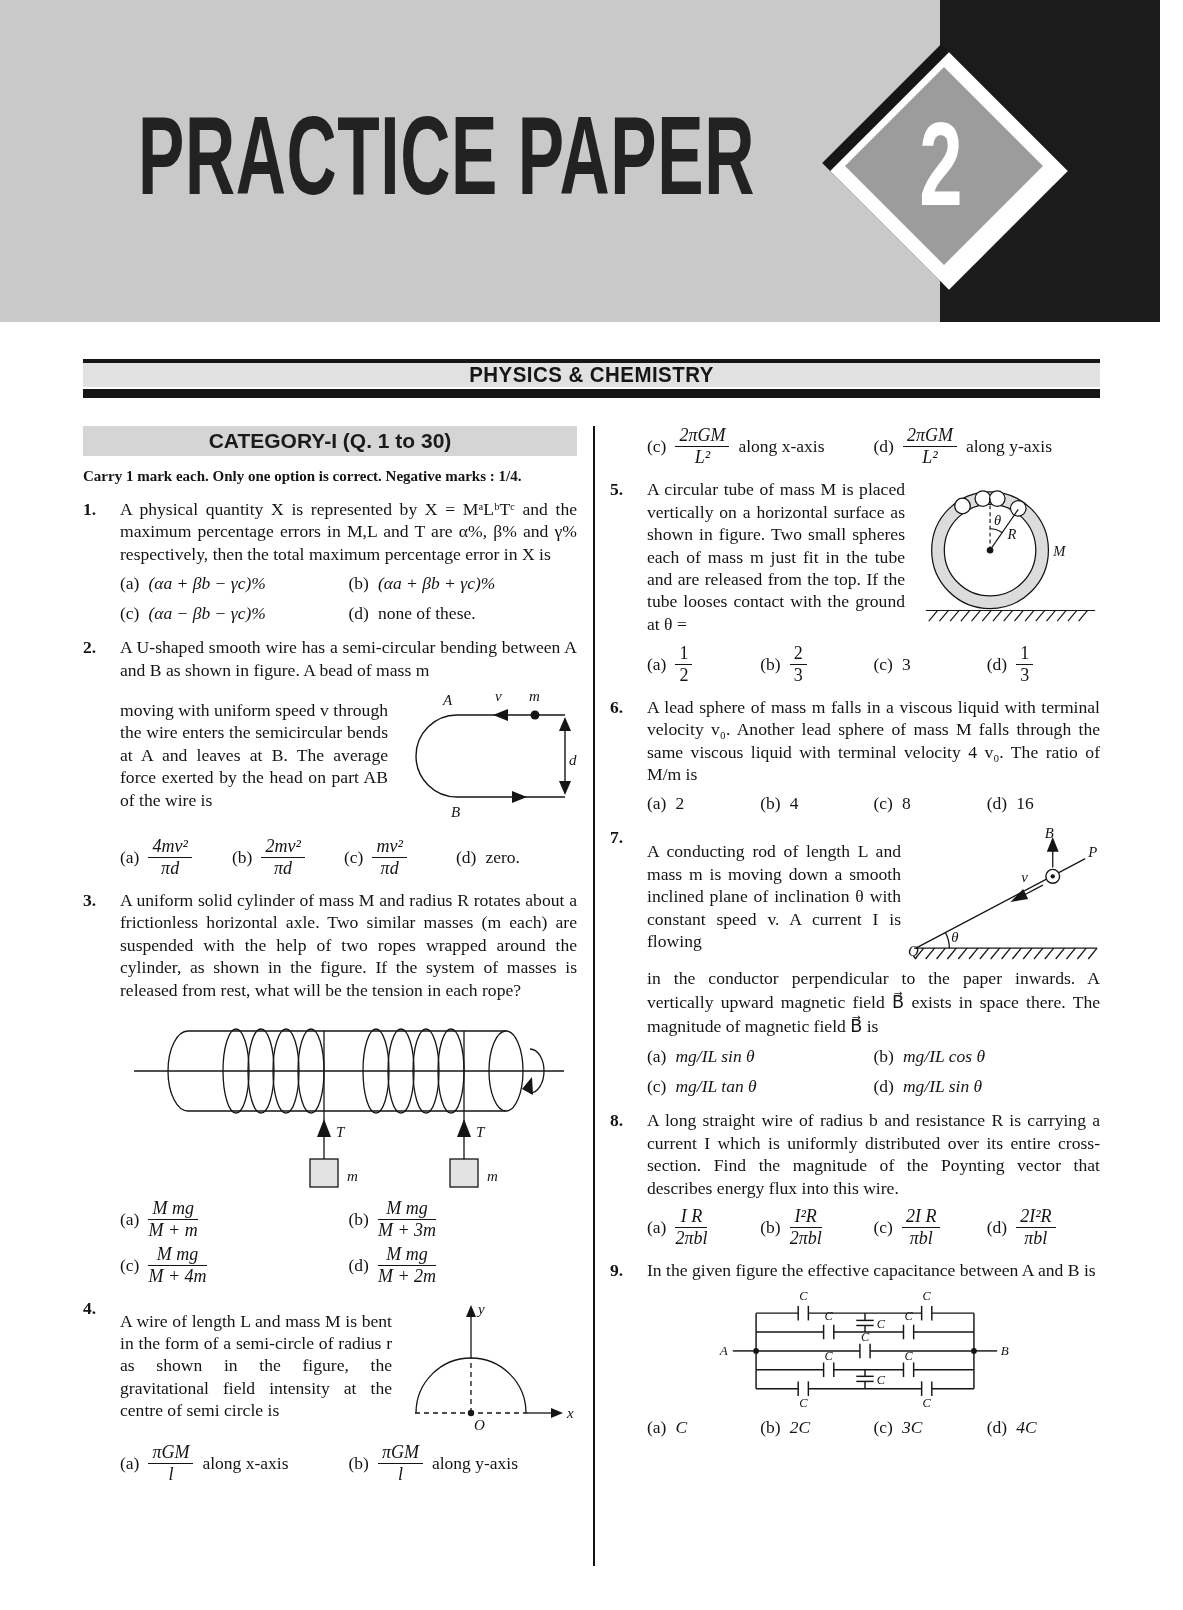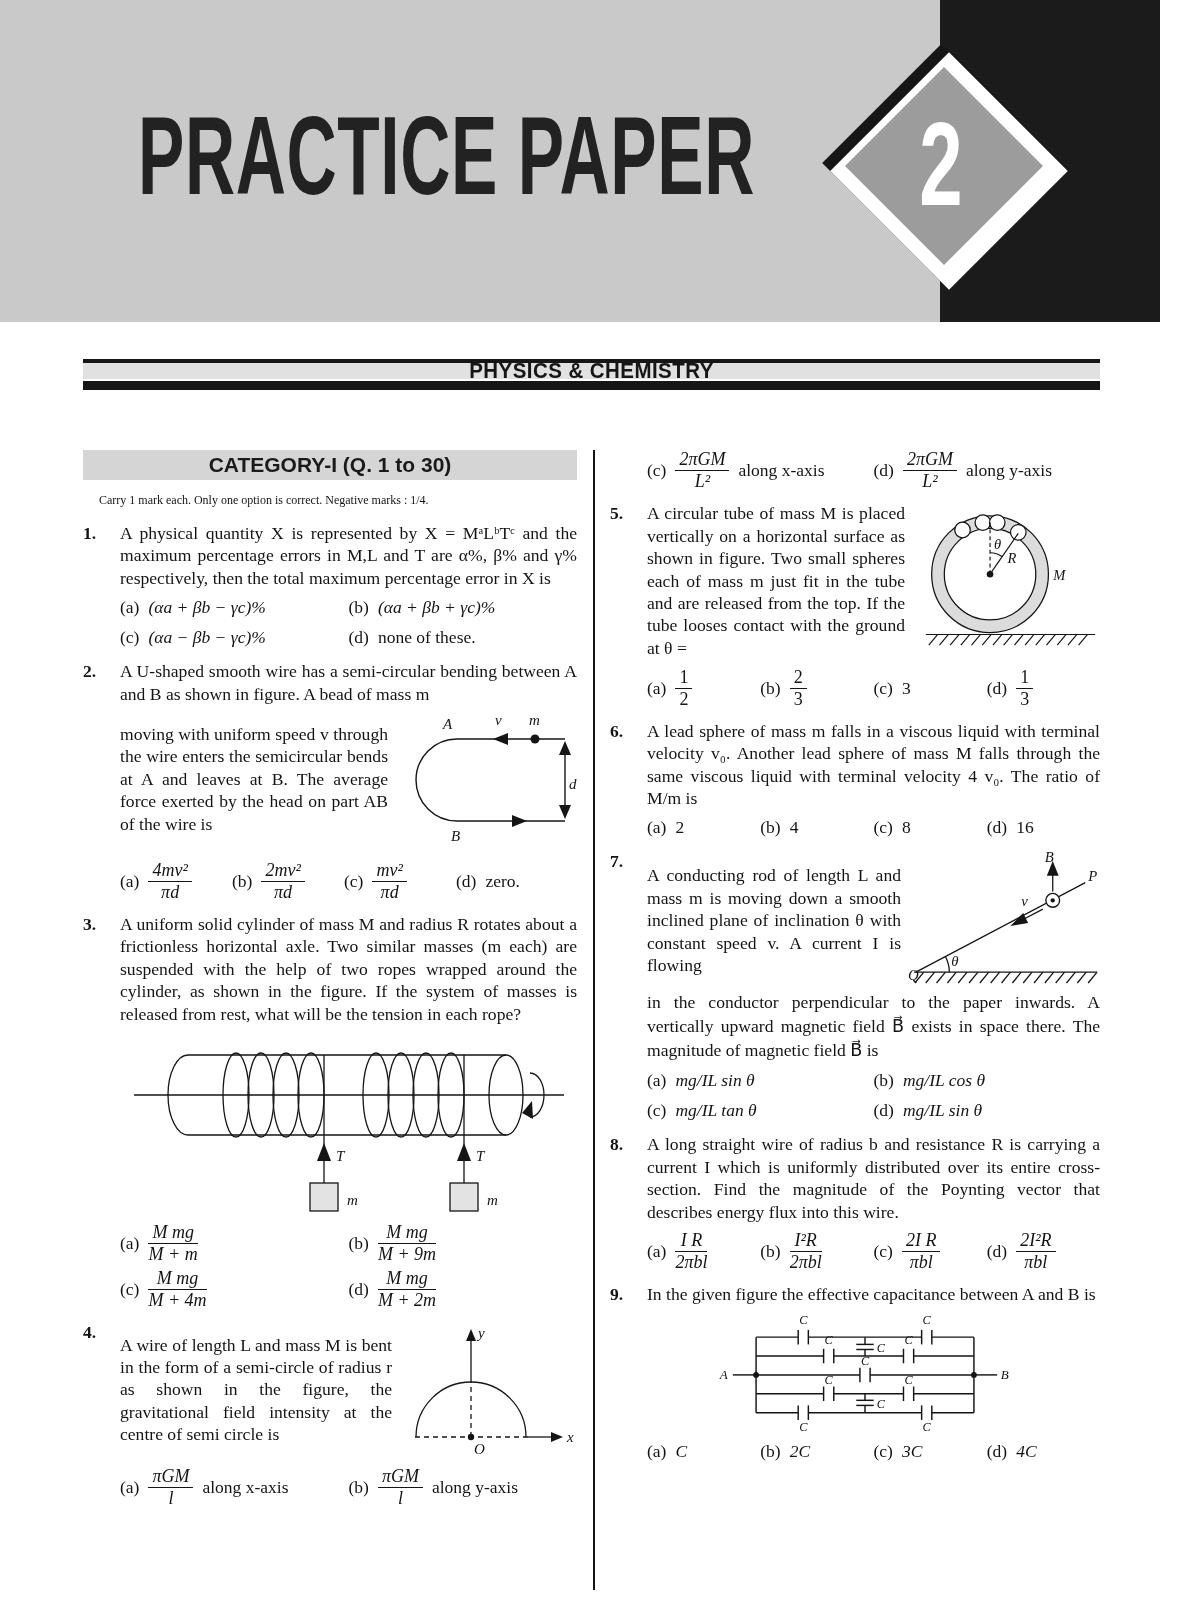--- a/index.html
+++ b/index.html
@@ -23,36 +23,36 @@
   .d-white{position:absolute;left:-76px;top:-76px;width:168px;height:168px;background:#fff;transform:rotate(45deg)}
   .d-gray{position:absolute;left:-67px;top:-67px;width:140px;height:140px;background:#9c9c9c;transform:rotate(45deg)}
   .d-num{
     position:absolute;left:-60px;top:-62px;width:120px;height:124px;line-height:126px;text-align:center;
     font-family:"Liberation Sans","DejaVu Sans",sans-serif;font-weight:bold;font-size:118px;color:#fff;
     transform:scaleX(.66);
   }
   
   .subject-wrap{position:absolute;left:83px;top:359px;width:1017px}
   .subject-rule-top{height:4px;background:#161616}
-  .subject-bar{background:#e1e1e1;height:16px;display:flex;align-items:center;justify-content:center}
+  .subject-bar{background:#e1e1e1;height:24px;display:flex;align-items:center;justify-content:center}
   .subject-bar span{
     font-family:"Liberation Sans","DejaVu Sans",sans-serif;font-weight:bold;font-size:22px;color:#161616;
     display:inline-block;transform:scaleX(.93);letter-spacing:.5px;
   }
   .subject-rule-bot{height:9px;background:#161616;margin-top:2px}
   
-  .content{position:absolute;left:83px;top:448px;width:1017px;display:flex}
+  .content{position:absolute;left:83px;top:424px;width:1017px;display:flex}
   .col-left{width:494px}
   .divider{width:2px;background:#141414;height:1140px;margin:2px 15px 0 16px}
   .col-right{width:490px}
   .cat{
     background:#d5d5d5;height:30px;line-height:30px;text-align:center;margin:2px 0 8px;
     font-family:"Liberation Sans","DejaVu Sans",sans-serif;font-weight:bold;font-size:21px;color:#1a1a1a;
   }
-  .instr{font-weight:normal;font-size:12px;line-height:24px;text-align:justify;margin:0 16px 10px}
+  .instr{font-weight:bold;font-size:15px;line-height:24px;text-align:justify;margin:0 0 10px}
   .q{display:grid;grid-template-columns:37px 1fr;margin-bottom:10px}
   .qno{font-weight:bold;font-size:17.5px;padding-top:1px}
   .stem{font-size:17.6px;line-height:22.4px;text-align:justify;margin:0}
   .lh26{line-height:24px}
   .figrow{display:flex;justify-content:space-between;align-items:center}
   .n268{width:268px}.n272{width:272px}.n258{width:258px}.n254{width:254px}
   .fig{display:block;flex:none}
   .fig-mt{margin-top:8px}
   
   .opts{margin-top:5px}
@@ -227,21 +227,21 @@
               <span class="olabel">(a)</span>
               <span class="frac">
                 <span class="num">M mg</span>
                 <span class="den">M + m</span>
               </span>
             </span>
           <span class="opt">
               <span class="olabel">(b)</span>
               <span class="frac">
                 <span class="num">M mg</span>
-                <span class="den">M + 9m</span>
+                <span class="den">M + 3m</span>
               </span>
             </span>
           <span class="opt">
               <span class="olabel">(c)</span>
               <span class="frac">
                 <span class="num">M mg</span>
                 <span class="den">M + 4m</span>
               </span>
             </span>
           <span class="opt">

